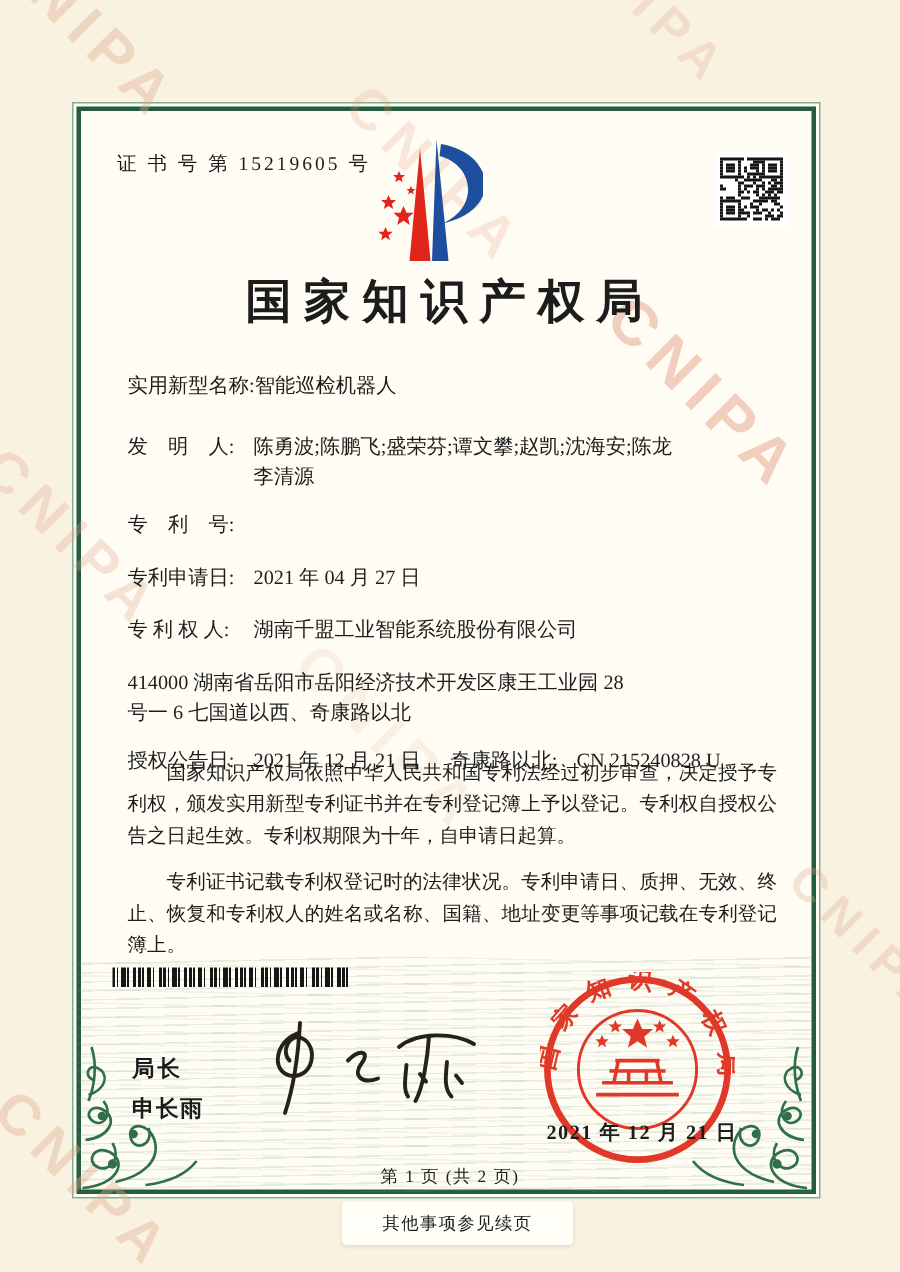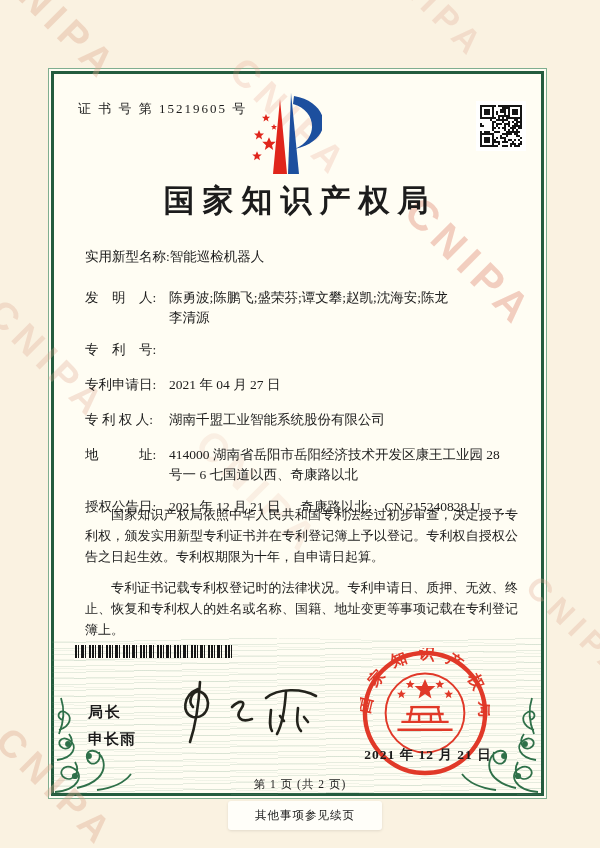--- a/index.html
+++ b/index.html
@@ -585,21 +585,20 @@
   </div>
   <div class="frow">
     <span class="flabel">专利申请日:</span>
     <span class="fvalue">2021 年 04 月 27 日</span>
   </div>
   <div class="frow">
     <span class="flabel">专 利 权 人:</span>
     <span class="fvalue">湖南千盟工业智能系统股份有限公司</span>
   </div>
   <div class="frow mb-sm">
-    <span class="flabel">地　　　址:</span>
     <span class="fvalue">
       <span style="display:block">414000 湖南省岳阳市岳阳经济技术开发区康王工业园 28</span>
       <span style="display:block">号一 6 七国道以西、奇康路以北</span>
     </span>
   </div>
   <div class="frow">
     <span class="flabel">授权公告日:</span>
     <span>2021 年 12 月 21 日</span>
     <span class="pair2">
       <span class="flabel">奇康路以北:</span>

